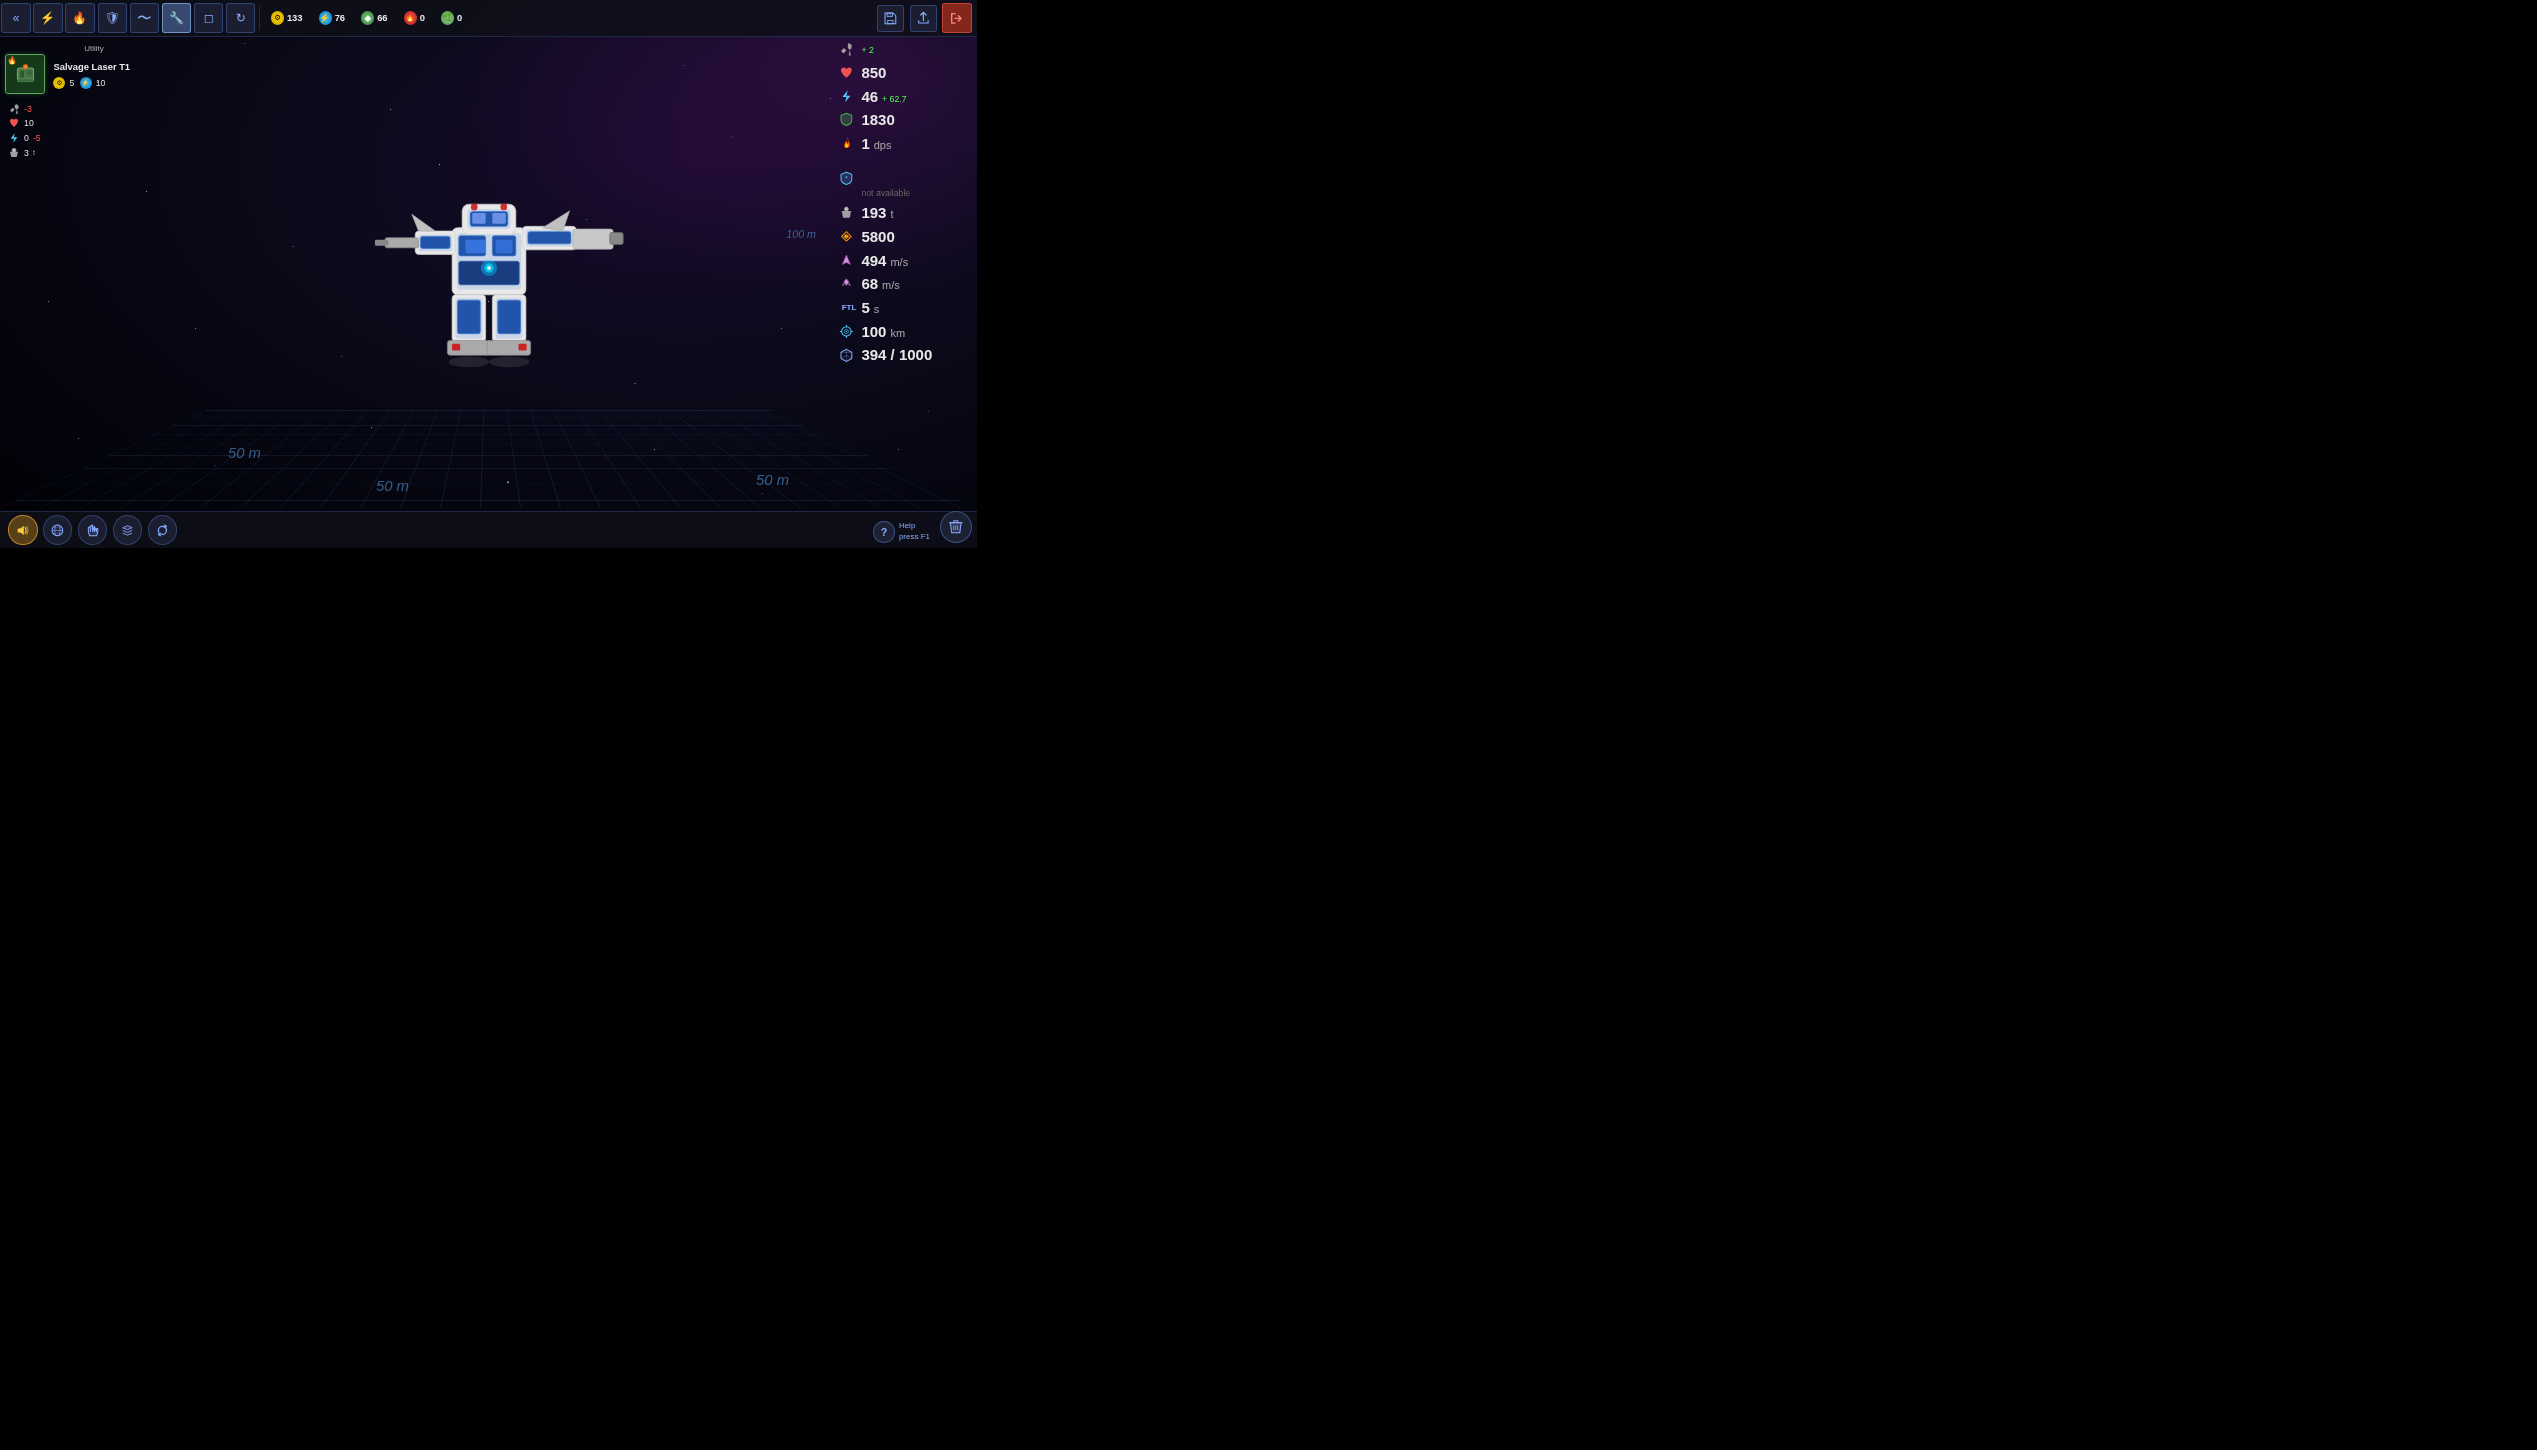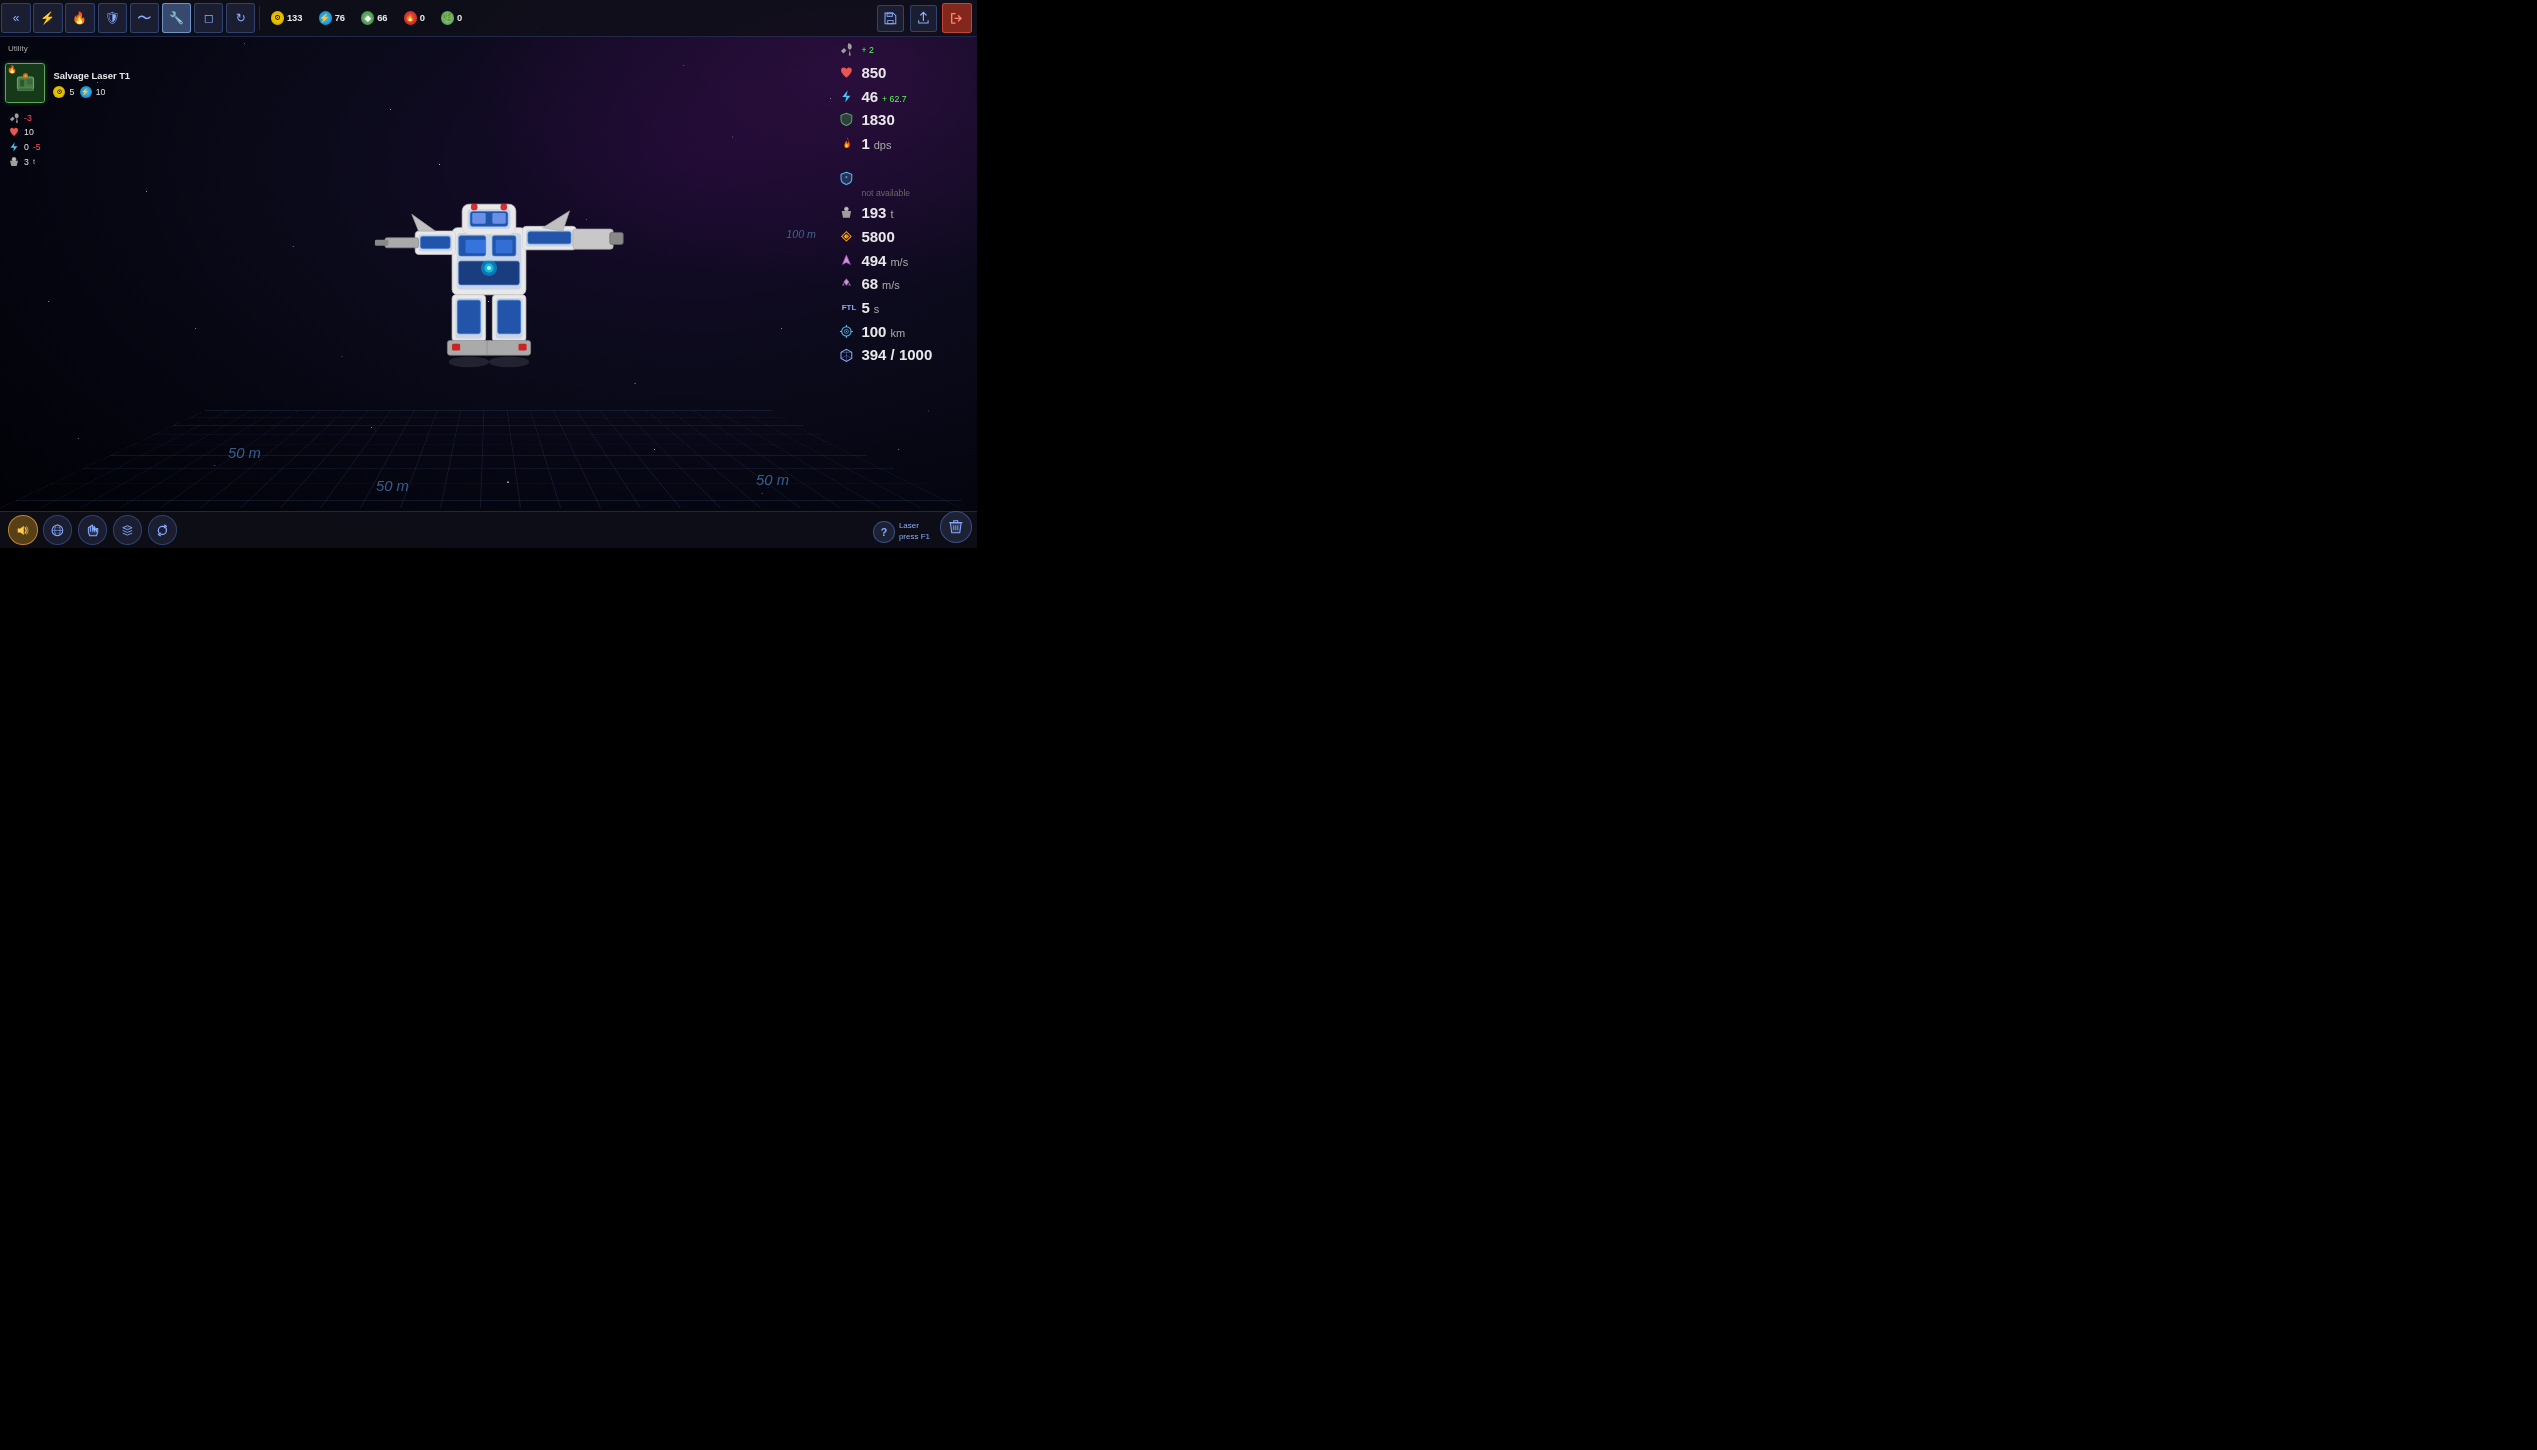--- a/index.html
+++ b/index.html
@@ -193,22 +193,23 @@
       top: 37px;
       left: 0;
       width: 188px;
       z-index: 90;
       padding: 5.4px;
     }
 
     .category-label {
       color: #aaa;
       font-size: 8px;
-      margin-bottom: 9px;
+      margin-bottom: 0;
       padding: 1.3px 2.7px;
+      text-align: center;
     }
 
     .item-slot {
       width: 40px;
       height: 40px;
       border: 1.3px solid #3a8a3a;
       background: rgba(20,60,20,0.5);
       border-radius: 2.7px;
       display: flex;
       align-items: center;
@@ -846,21 +847,21 @@
       <path d="M8 15 L5 17 L8 19" stroke="#8aacff" stroke-width="1.8" stroke-linecap="round" stroke-linejoin="round" fill="none"></path>
     </svg>
   </div>
 </div>
 
 <div id="help-btn">
   <div class="help-circle">
     <span>?</span>
   </div>
   <div class="help-text">
-    <span>Laser</span><br>
+    <span>Help</span><br>
     <span>press F1</span>
   </div>
 </div>
 
 <div id="trash-btn">
   <svg width="17.5" height="17.5" viewBox="0 0 26 26" fill="none">
     <path d="M5 7 H21 L19 22 H7 Z" stroke="#8aacff" stroke-width="1.5" fill="rgba(138,172,255,0.15)"></path>
     <path d="M3 7 H23" stroke="#8aacff" stroke-width="1.5"></path>
     <path d="M10 7 V4 H16 V7" stroke="#8aacff" stroke-width="1.5" fill="none"></path>
     <path d="M10 11 V18 M13 11 V18 M16 11 V18" stroke="#8aacff" stroke-width="1.2"></path>

